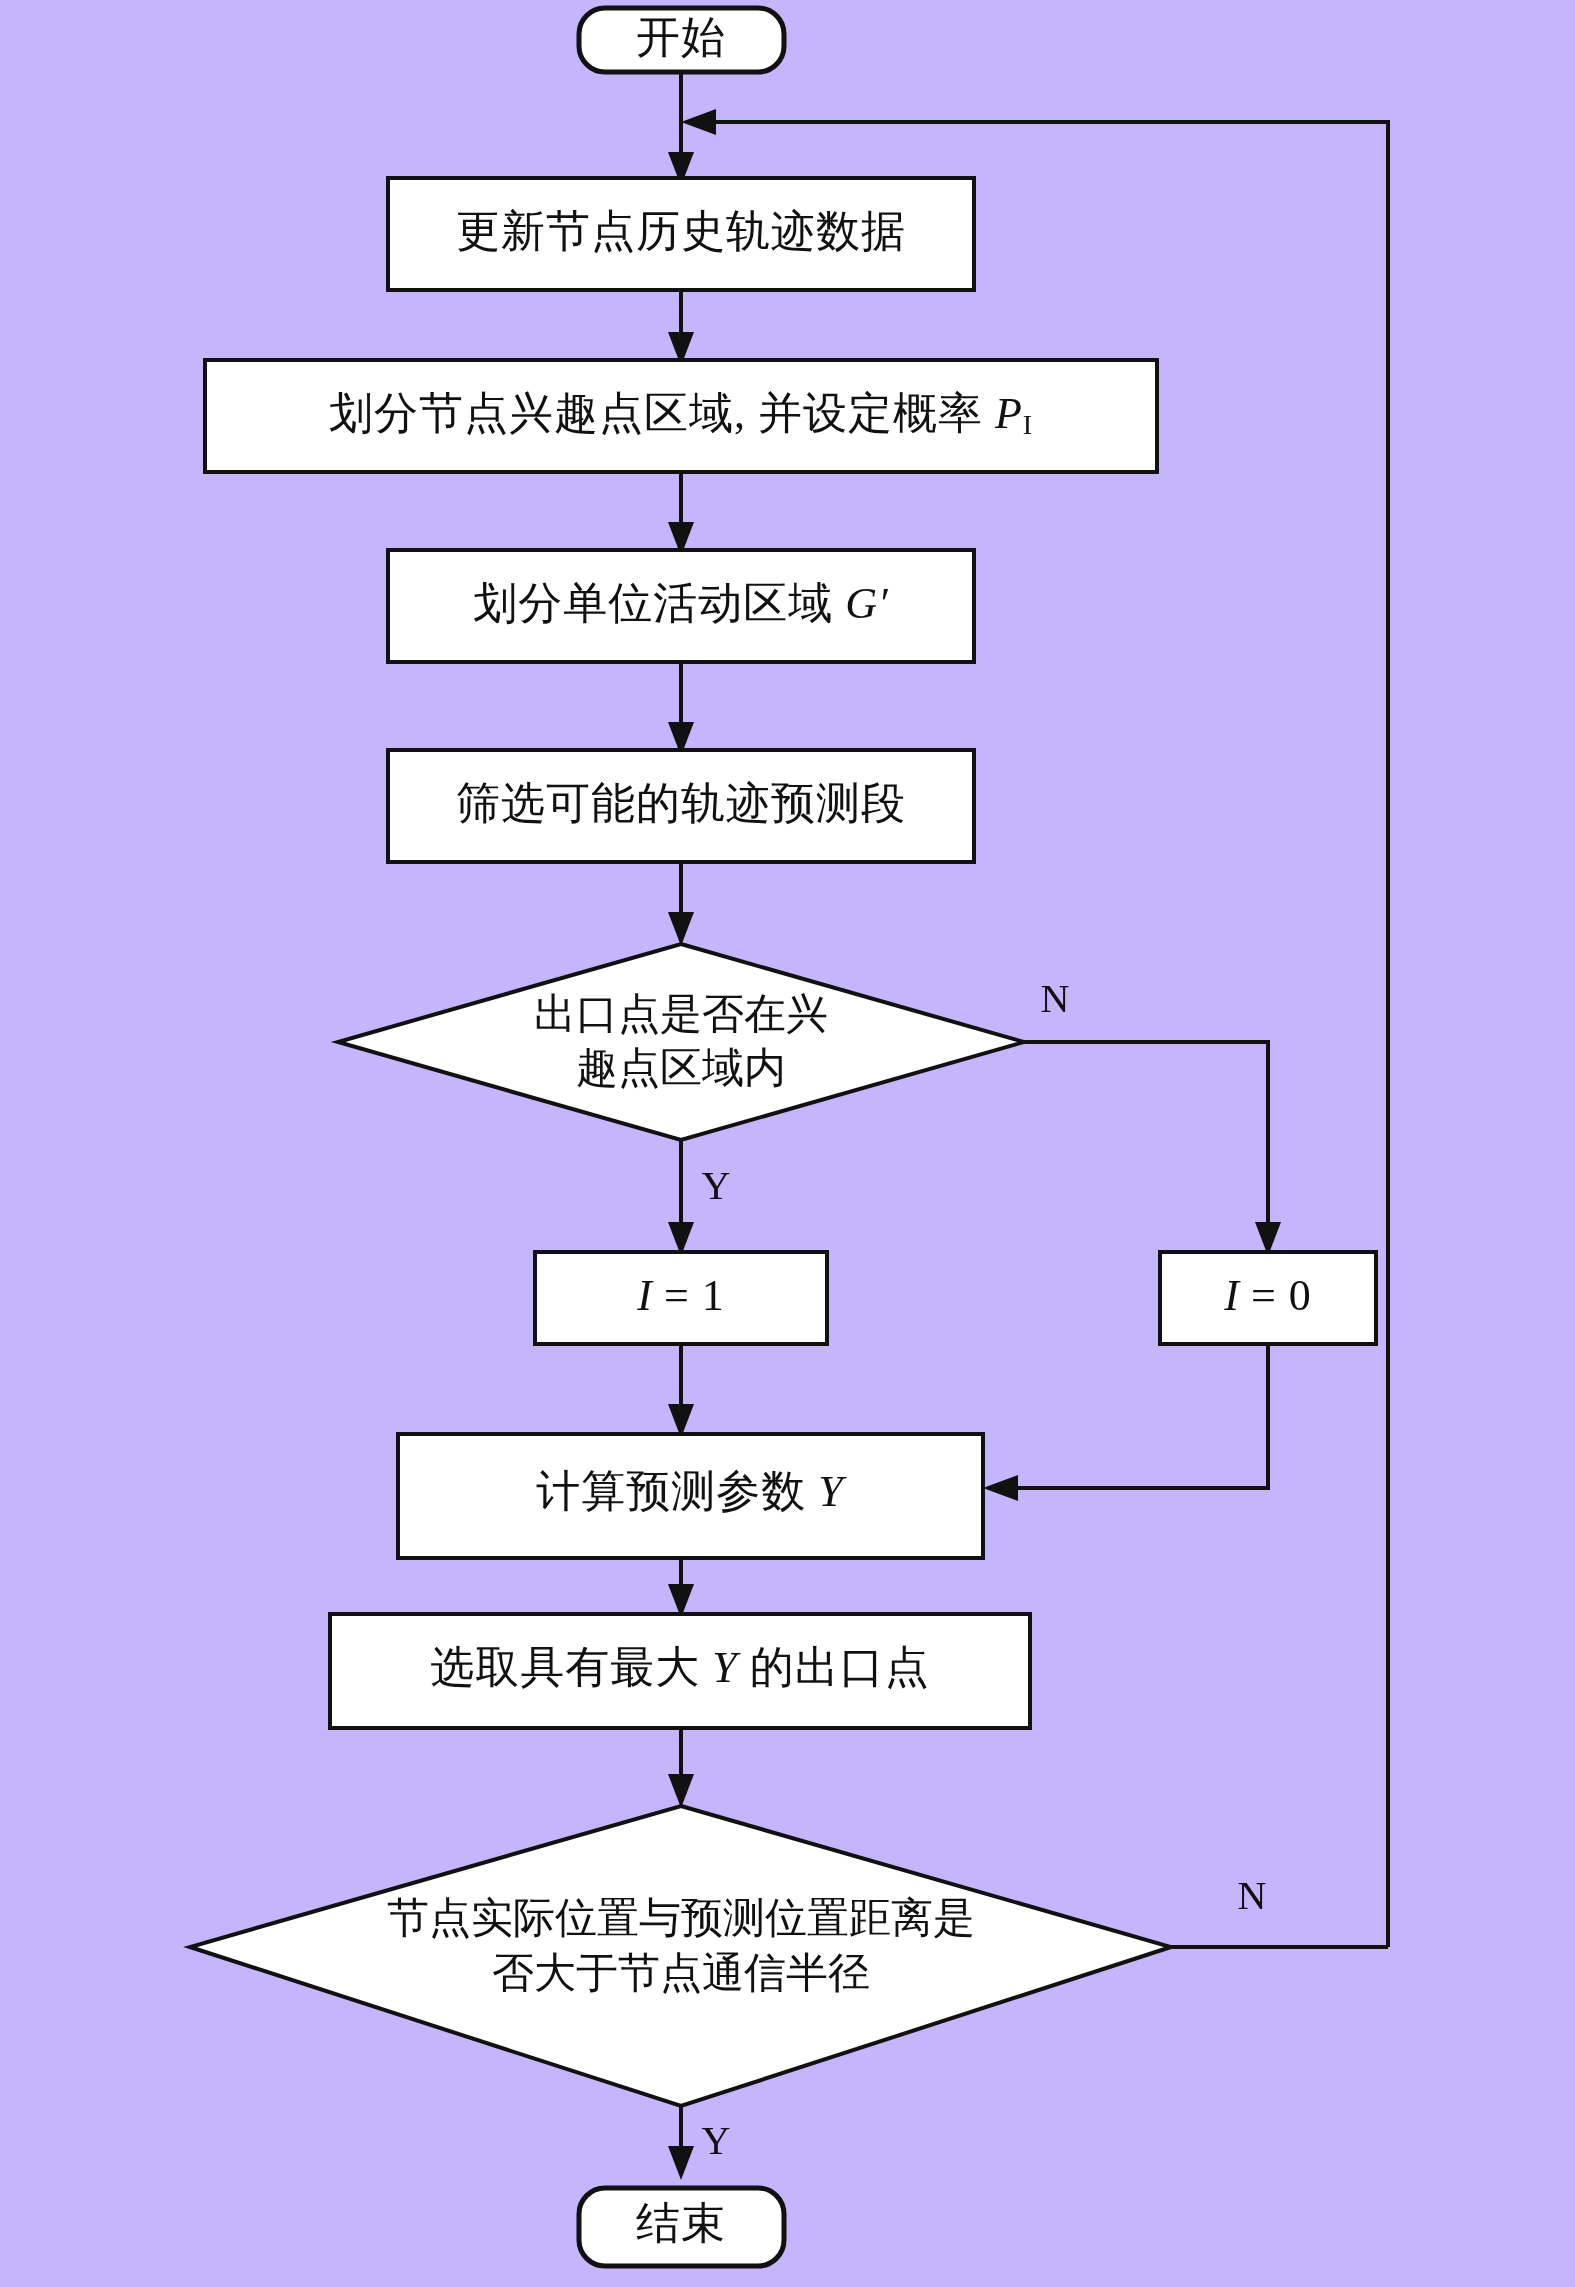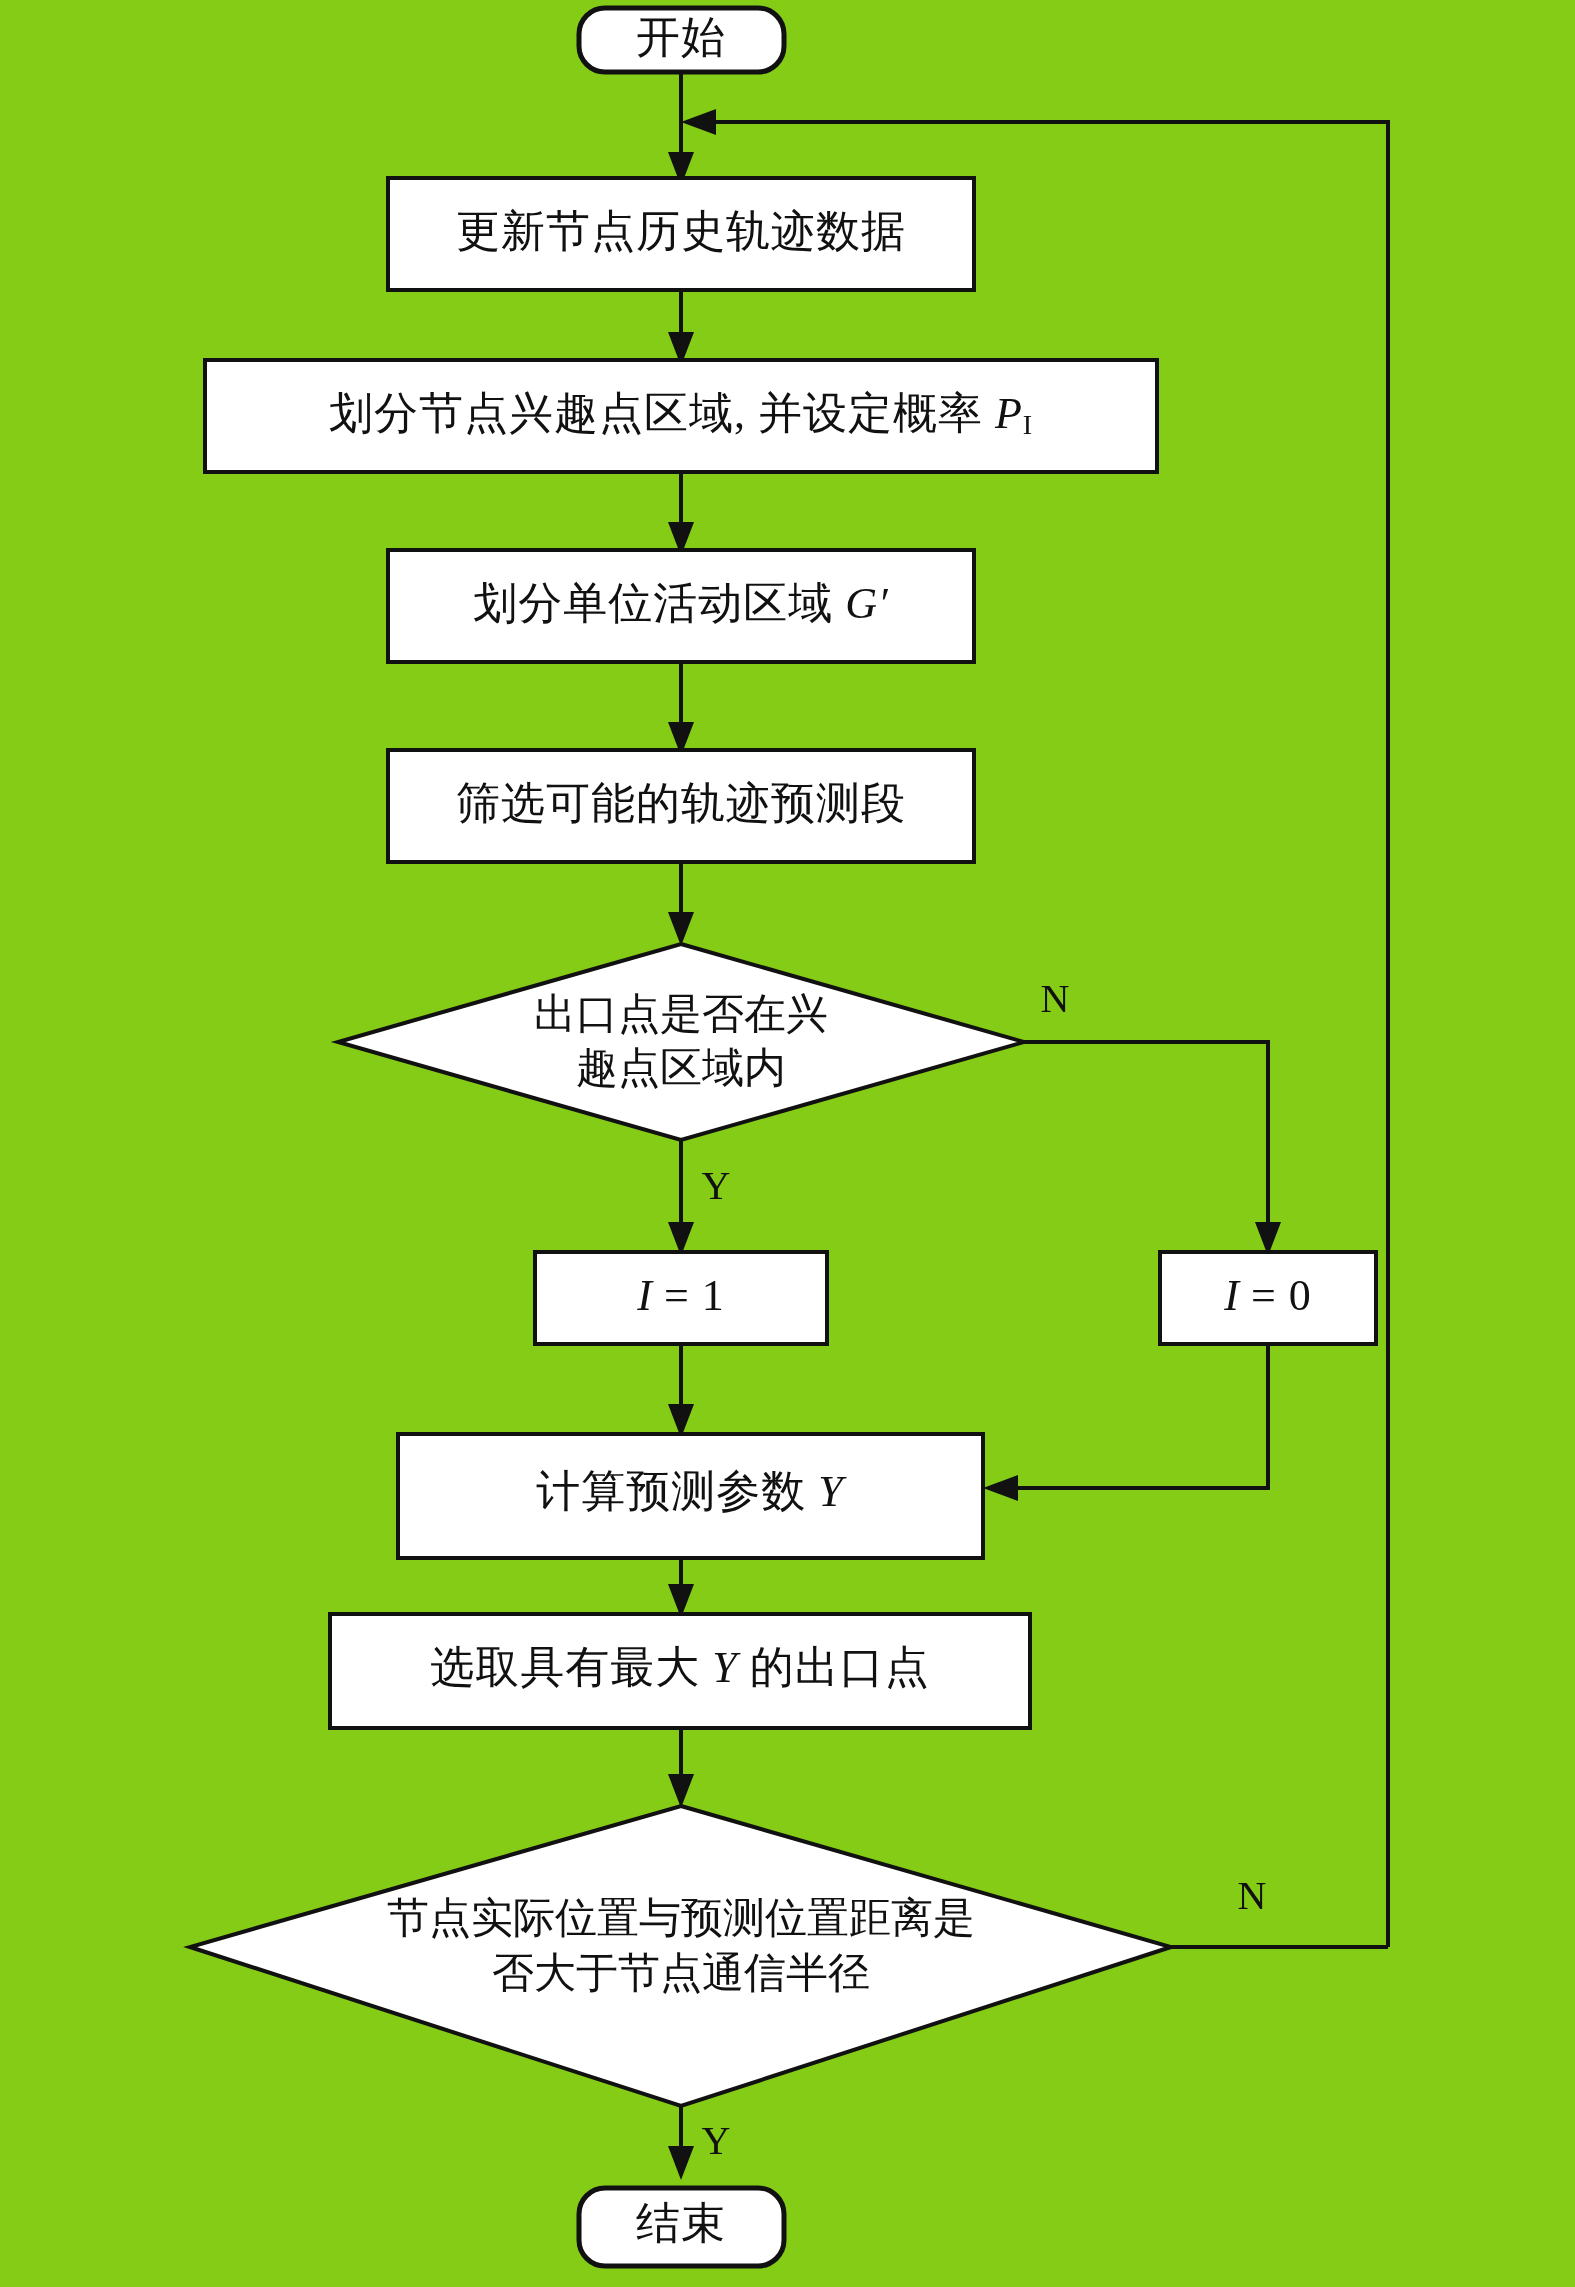--- a/index.html
+++ b/index.html
@@ -4,21 +4,21 @@
 <style>
   html, body {
     margin: 0;
     padding: 0;
     background: #ffffff;
   }
   #flow-root {
     position: relative;
     width: 1575px;
     height: 2287px;
-    background: #84cc16;
+    background: #c4b5fd;
     font-family: "Liberation Serif", "DejaVu Serif", serif;
   }
   svg.flow-canvas {
     position: absolute;
     top: 0; left: 0;
     width: 1575px;
     height: 2287px;
   }
   .node-text {
     font-family: "Liberation Serif", "DejaVu Serif", serif;

